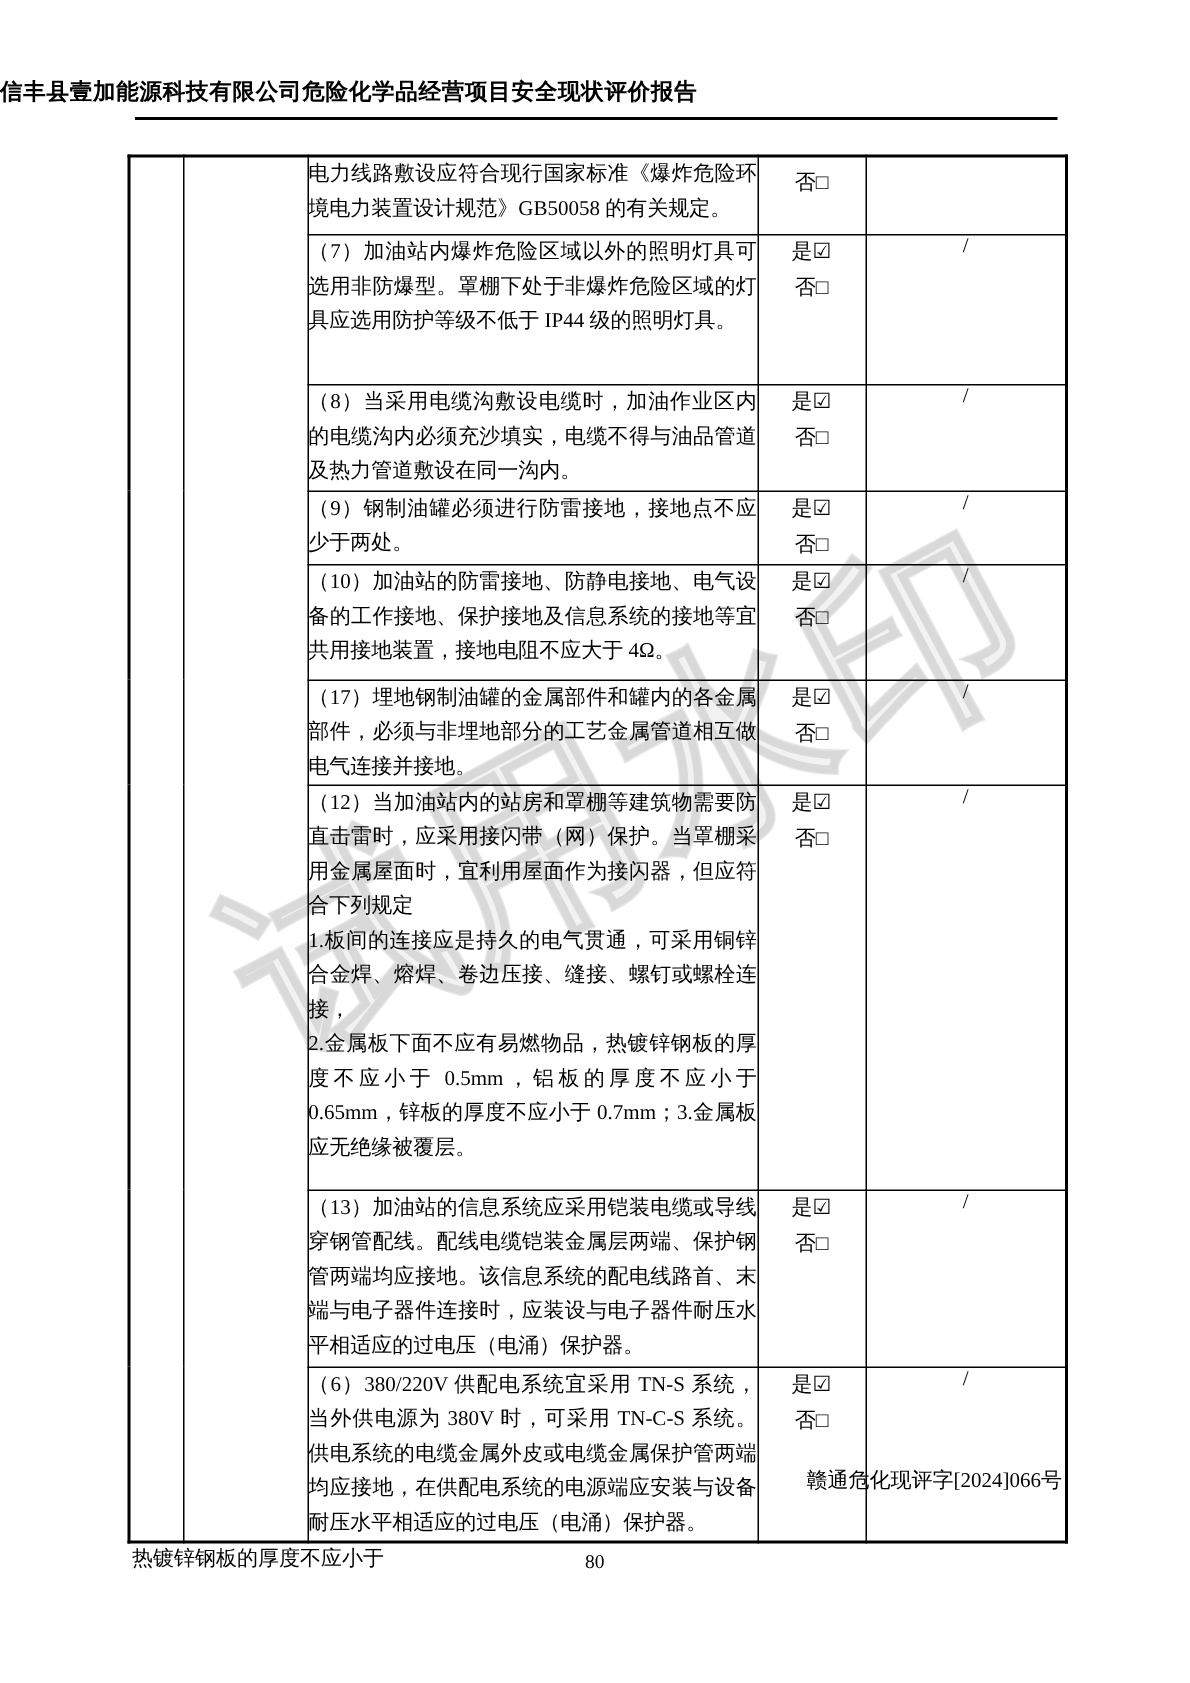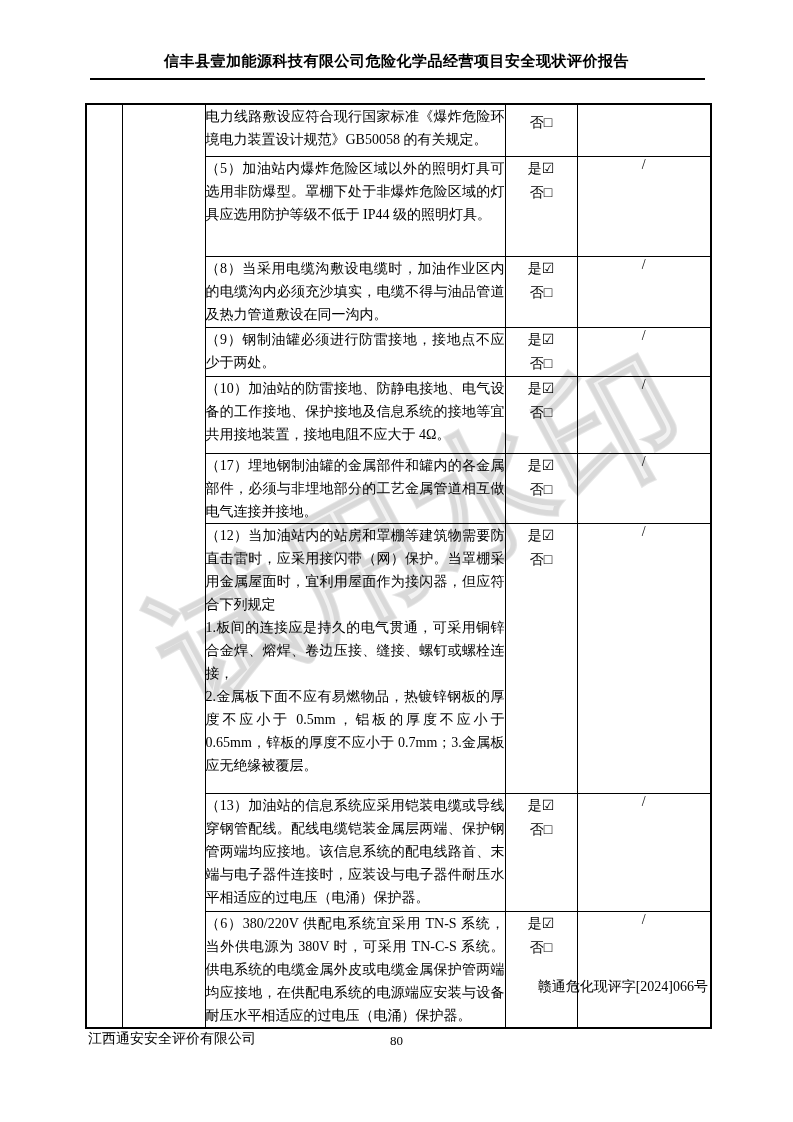--- a/index.html
+++ b/index.html
@@ -6,21 +6,20 @@
   body {
     width:793px; height:1122px;
     background:#ffffff;
     position:relative;
     overflow:hidden;
     font-family:"Liberation Serif","DejaVu Serif",serif;
     color:#000;
   }
   .page-title {
     position:absolute; top:52px; left:0; width:793px;
-    text-align:center;
     font-size:15px; font-weight:bold;
     letter-spacing:0.5px;
     white-space:nowrap;
   }
   .header-rule {
     position:absolute; top:78px; left:90px; width:615px;
     border-top:2px solid #000; height:0;
   }
   table.doc-table {
     position:absolute; top:103px; left:85px;
@@ -89,21 +88,21 @@
       <tr style="height: 52px; padding-left: 30px;">
         <td rowspan="9"></td>
         <td rowspan="9"></td>
         <td class="col-content">电力线路敷设应符合现行国家标准《爆炸危险环境电力装置设计规范》GB50058 的有关规定。</td>
         <td class="col-yesno top-align">
           <div>否□</div>
         </td>
         <td class="col-result"></td>
       </tr>
       <tr style="height: 100px;">
-        <td class="col-content">（5）加油站内爆炸危险区域以外的照明灯具可选用非防爆型。罩棚下处于非爆炸危险区域的灯具应选用防护等级不低于 IP44 级的照明灯具。</td>
+        <td class="col-content">（7）加油站内爆炸危险区域以外的照明灯具可选用非防爆型。罩棚下处于非爆炸危险区域的灯具应选用防护等级不低于 IP44 级的照明灯具。</td>
         <td class="col-yesno">
           <div>是☑</div>
           <div>否□</div>
         </td>
         <td class="col-result">/</td>
       </tr>
       <tr style="height: 71px; padding-left: 44px;">
         <td class="col-content">（8）当采用电缆沟敷设电缆时，加油作业区内的电缆沟内必须充沙填实，电缆不得与油品管道及热力管道敷设在同一沟内。</td>
         <td class="col-yesno">
           <div>是☑</div>
@@ -157,15 +156,15 @@
         <td class="col-content">（6）380/220V 供配电系统宜采用 TN-S 系统，当外供电源为 380V 时，可采用 TN-C-S 系统。供电系统的电缆金属外皮或电缆金属保护管两端均应接地，在供配电系统的电源端应安装与设备耐压水平相适应的过电压（电涌）保护器。</td>
         <td class="col-yesno">
           <div>是☑</div>
           <div>否□</div>
         </td>
         <td class="col-result">/</td>
       </tr>
     </tbody>
 </table>
 
-<div class="footer-left">江西通安安全评价有限公司</div>
+<div class="footer-left">热镀锌钢板的厚度不应小于</div>
 <div class="footer-page">80</div>
 <div class="footer-right">赣通危化现评字[2024]066号</div>
 
 </body></html>

